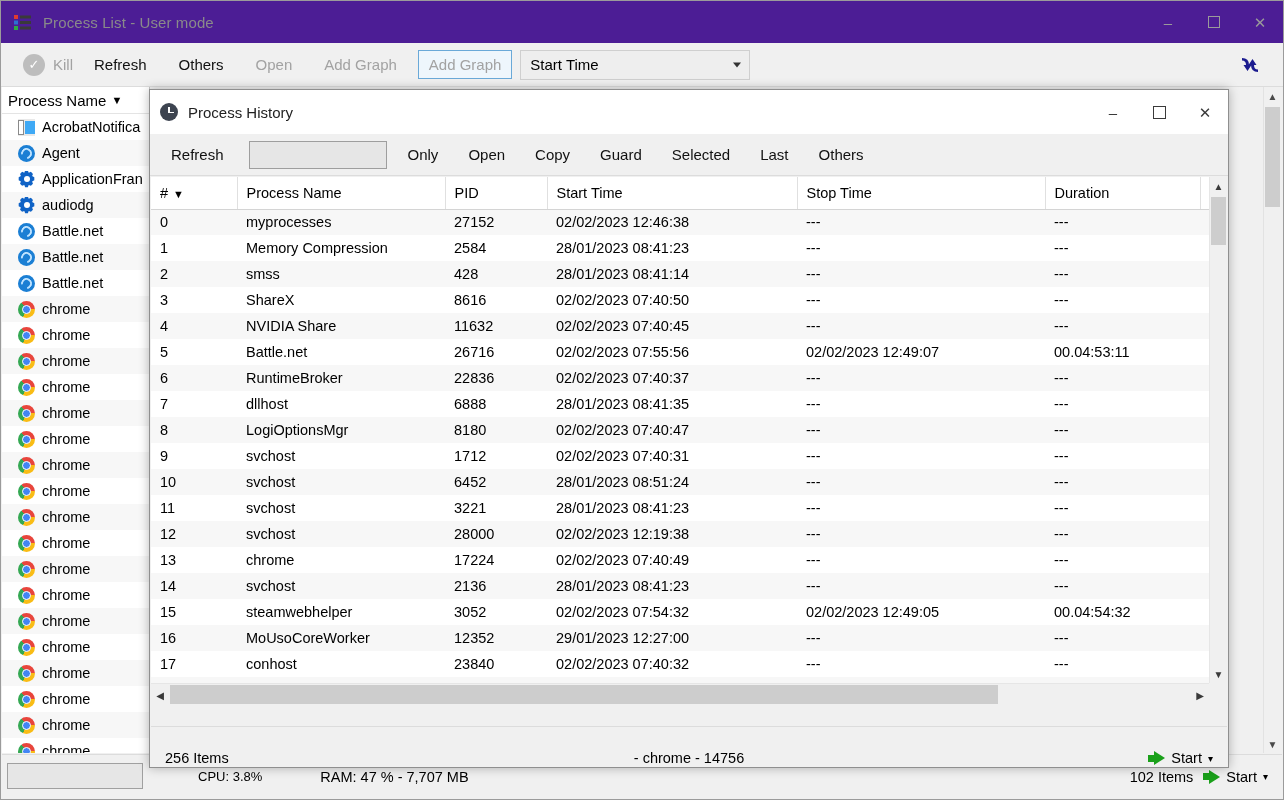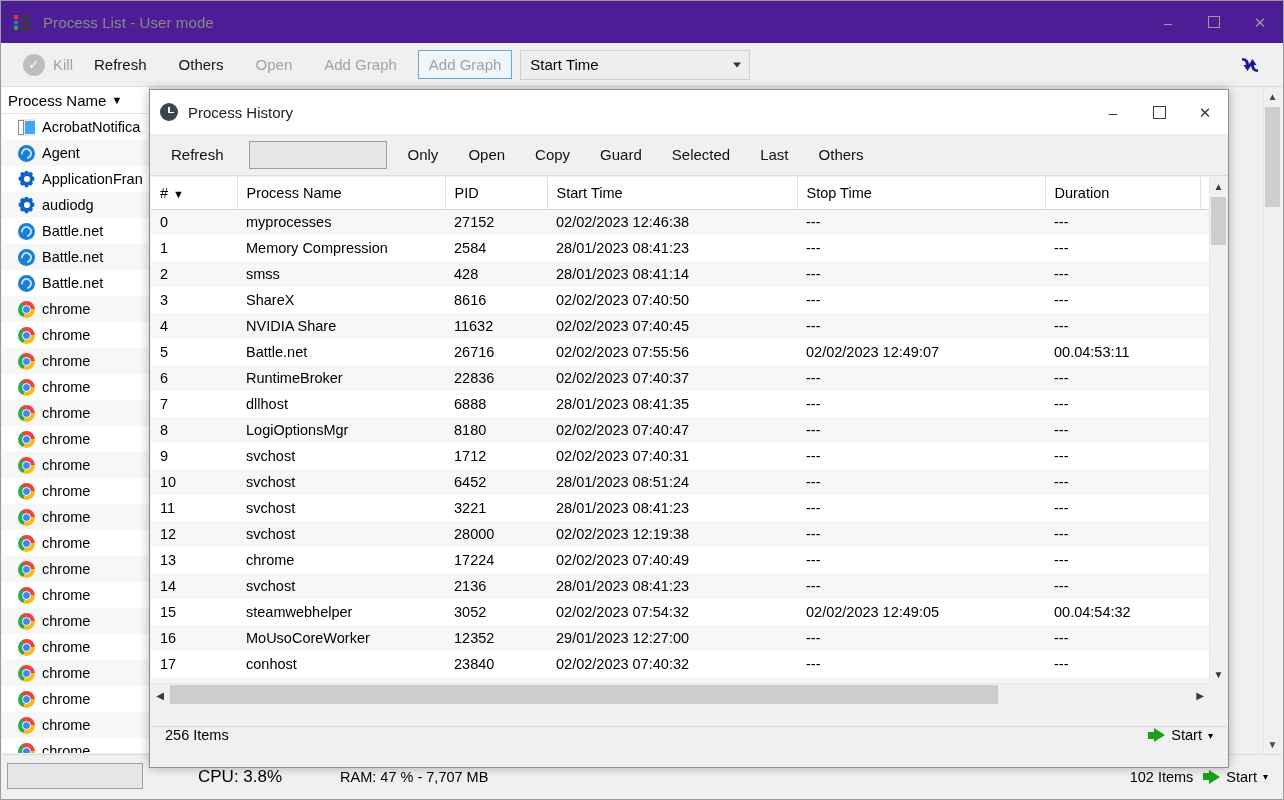--- a/index.html
+++ b/index.html
@@ -73,21 +73,21 @@
   .ico-acro{background:#e9e9e9;}
   .ico-acro:before{content:"";position:absolute;left:0;top:1px;width:6px;height:15px;background:#fff;
     border:1px solid #8a8a8a;box-sizing:border-box;}
   .ico-acro:after{content:"";position:absolute;left:7px;top:2px;width:10px;height:13px;background:#3fa9f5;}
 
   
   .sb-input{position:absolute;left:6px;bottom:10px;width:136px;height:26px;background:#e6e6e6;
             border:1px solid #a0a0a0;box-sizing:border-box;}
   .statusbar{position:absolute;left:1px;right:1px;bottom:1px;height:44px;background:#f0f0f0;
              border-top:1px solid #dcdcdc;display:flex;align-items:center;box-sizing:border-box;}
-  .st-cpu{margin-left:196px;font-size:17px;}
+  .st-cpu{margin-left:196px;font-size:13px;}
   .st-ram{margin-left:58px;font-size:14.5px;}
   .st-right{margin-left:auto;margin-right:14px;display:flex;align-items:center;font-size:14.5px;}
   .green-arrow{width:0;height:0;border-top:7px solid transparent;border-bottom:7px solid transparent;
                border-left:11px solid #1aa01a;margin:0 6px 0 10px;}
   .green-arrow-wrap{display:flex;align-items:center;}
   .ga-stem{width:7px;height:7px;background:#1aa01a;margin-left:10px;}
   .mini-caret{margin-left:6px;font-size:10px;}
 
   
   .mw-scroll{position:absolute;right:2px;top:86px;bottom:46px;width:18px;background:#f0f0f0;
@@ -135,21 +135,21 @@
   .v-scroll .thumb{position:absolute;left:1px;right:1px;top:20px;height:48px;background:#cdcdcd;}
   .h-scroll{position:absolute;left:0;right:18px;bottom:0;height:22px;background:#f0f0f0;
             border-top:1px solid #e6e6e6;box-sizing:border-box;}
   .h-scroll .lf,.h-scroll .rt{position:absolute;top:0;width:18px;height:22px;display:flex;
             align-items:center;justify-content:center;font-size:10px;color:#3a3a3a;}
   .h-scroll .lf{left:0;} .h-scroll .rt{right:0;}
   .h-scroll .thumb{position:absolute;left:19px;top:1px;bottom:1px;width:828px;background:#cdcdcd;}
   .corner{position:absolute;right:0;bottom:0;width:18px;height:22px;background:#f0f0f0;}
 
   .dlg-status{position:absolute;left:1px;right:1px;bottom:1px;height:40px;background:#f0f0f0;
-              border-top:1px solid #dcdcdc;display:flex;align-items:flex-start;box-sizing:border-box;}
+              border-top:1px solid #dcdcdc;display:flex;align-items:flex-end;box-sizing:border-box;}
   .ds-items{margin-left:14px;font-size:14.5px;}
   .ds-center{position:absolute;left:0;right:0;text-align:center;font-size:14.5px;pointer-events:none;}
   .ds-right{margin-left:auto;margin-right:14px;display:flex;align-items:center;font-size:14.5px;}
 </style>
 </head>
 <body>
 
 <div id="app">
 
   <div class="titlebar">
@@ -568,20 +568,21 @@
       <div class="h-scroll">
         <div class="lf">◀</div>
         <div class="thumb"></div>
         <div class="rt">▶</div>
       </div>
       <div class="corner"></div>
     </div>
 
     <div class="dlg-status">
       <span class="ds-items">256 Items</span>
+      <span class="ds-center">- chrome - 14756</span>
       <span class="ds-right">
         <span class="green-arrow-wrap">
           <span class="ga-stem"></span>
             <span class="green-arrow" style="margin-left:-1px;"></span>
         </span>
         <span>Start</span>
         <span class="mini-caret">▾</span>
       </span>
     </div>
   </div>

